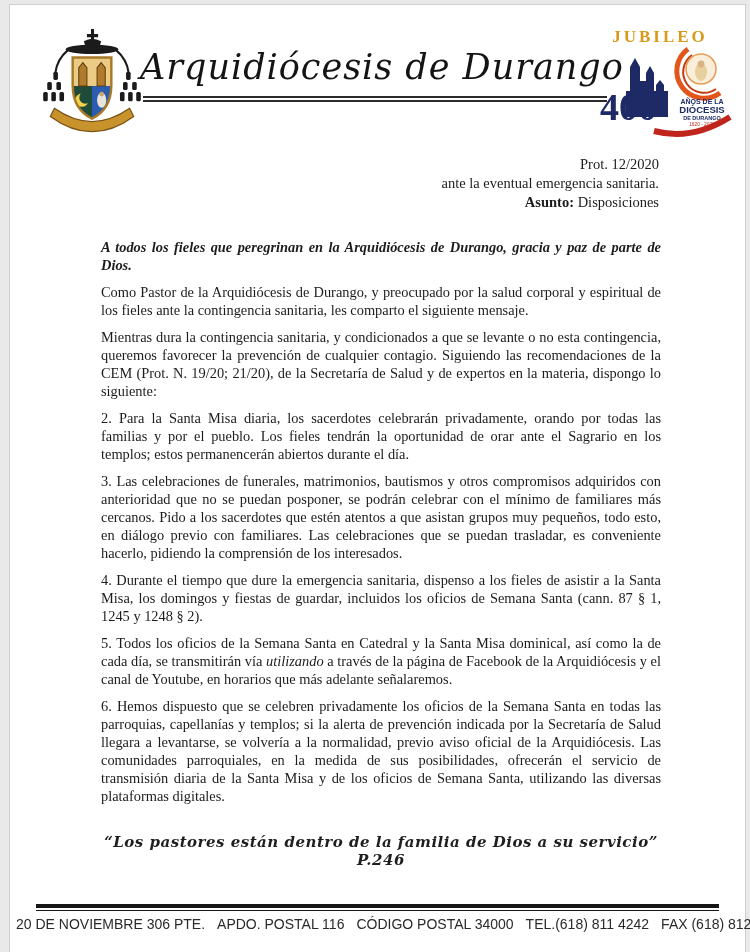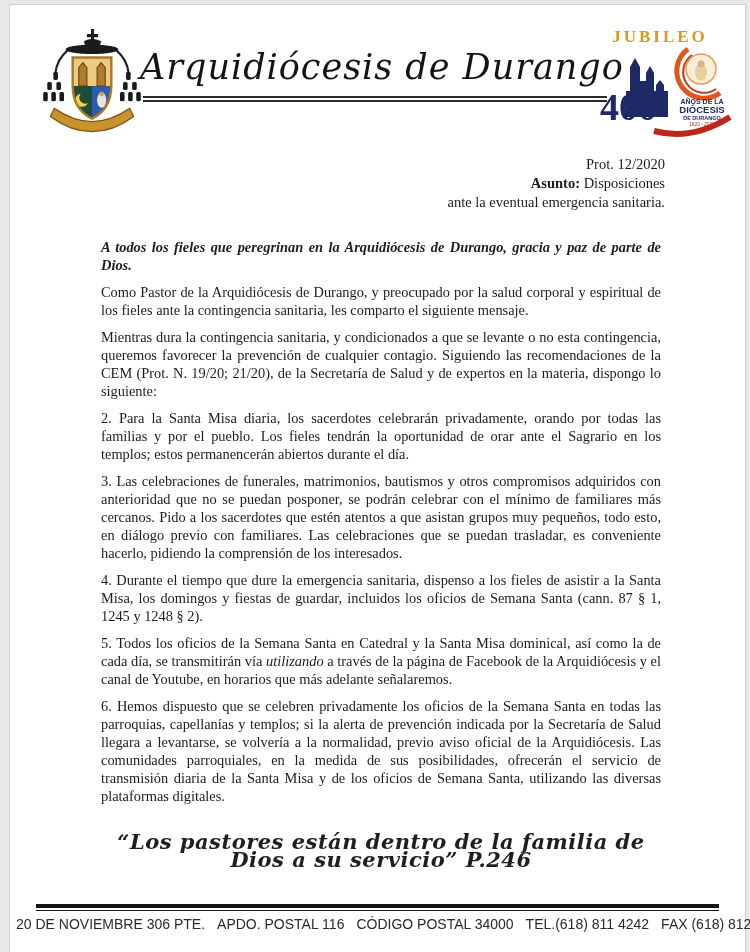--- a/index.html
+++ b/index.html
@@ -34,21 +34,21 @@
   }
   .title-rule {
     position: absolute; left: 133px; top: 91px; width: 464px; height: 6px;
     border-top: 2px solid #2a2a2a;
     border-bottom: 2px solid #2a2a2a;
   }
   .jubileo { position: absolute; left: 586px; top: 20px; width: 140px; height: 122px; }
 
   
   .prot-block {
-    position: absolute; top: 150px; right: 80px;
+    position: absolute; top: 150px; right: 86px;
     text-align: right;
     font-size: 14.5px;
     line-height: 19px;
   }
   .b { font-weight: bold; }
 
   
   .letter-body {
     position: absolute; left: 91px; top: 233px; width: 560px;
     font-size: 14.4px;
@@ -57,21 +57,21 @@
   }
   .letter-body p { margin-bottom: 9px; }
   .salutation { font-weight: bold; font-style: italic; }
   .em-word { font-style: italic; }
 
   .quote-line {
     text-align: center;
     font-family: "DejaVu Serif", serif;
     font-style: italic;
     font-weight: bold;
-    font-size: 21px;
+    font-size: 15px;
     letter-spacing: 0.5px;
     margin-top: 28px;
     color: #1f1f1f;
   }
 
   
   .footer-rule {
     position: absolute; left: 26px; right: 26px; top: 899px; height: 7px;
     border-top: 4px solid #161616;
     border-bottom: 1px solid #161616;
@@ -168,22 +168,22 @@
       <text x="106" y="88" text-anchor="middle" font-family="Liberation Sans, sans-serif" font-weight="bold" font-size="9.5" fill="#1d2a66">DIÓCESIS</text>
       <text x="106" y="95" text-anchor="middle" font-family="Liberation Sans, sans-serif" font-weight="bold" font-size="5.5" fill="#1d2a66">DE DURANGO</text>
       <text x="106" y="101" text-anchor="middle" font-family="Liberation Sans, sans-serif" font-size="4.8" fill="#c0251c">1620 - 2020</text>
 
       <path d="M58 106 Q 96 116 134 92" fill="none" stroke="#c0251c" stroke-width="6"></path>
     </svg>
   </div>
 
   <div class="prot-block">
     <div>Prot. 12/2020</div>
+    <div>ante la eventual emergencia sanitaria.</div>
     <div><span class="b">Asunto:</span><span> Disposiciones</span></div>
-    <div>ante la eventual emergencia sanitaria.</div>
   </div>
 
   <div class="letter-body">
     <p class="salutation">A todos los fieles que peregrinan en la Arquidiócesis de Durango, gracia y paz de parte de Dios.</p>
     <p>Como Pastor de la Arquidiócesis de Durango, y preocupado por la salud corporal y espiritual de los fieles ante la contingencia sanitaria, les comparto el siguiente mensaje.</p>
     <p>Mientras dura la contingencia sanitaria, y condicionados a que se levante o no esta contingencia, queremos favorecer la prevención de cualquier contagio. Siguiendo las recomendaciones de la CEM (Prot. N. 19/20; 21/20), de la Secretaría de Salud y de expertos en la materia, dispongo lo siguiente:</p>
     <p>2. Para la Santa Misa diaria, los sacerdotes celebrarán privadamente, orando por todas las familias y por el pueblo. Los fieles tendrán la oportunidad de orar ante el Sagrario en los templos; estos permanencerán abiertos durante el día.</p>
     <p>3. Las celebraciones de funerales, matrimonios, bautismos y otros compromisos adquiridos con anterioridad que no se puedan posponer, se podrán celebrar con el mínimo de familiares más cercanos. Pido a los sacerdotes que estén atentos a que asistan grupos muy pequeños, todo esto, en diálogo previo con familiares. Las celebraciones que se puedan trasladar, es conveniente hacerlo, pidiendo la comprensión de los interesados.</p>
     <p>4. Durante el tiempo que dure la emergencia sanitaria, dispenso a los fieles de asistir a la Santa Misa, los domingos y fiestas de guardar, incluidos los oficios de Semana Santa (cann. 87 § 1, 1245 y 1248 § 2).</p>
     <p><span>5. Todos los oficios de la Semana Santa en Catedral y la Santa Misa dominical, así como la de cada día, se transmitirán vía </span><span class="em-word">utilizando</span><span> a través de la página de Facebook de la Arquidiócesis y el canal de Youtube, en horarios que más adelante señalaremos.</span></p>

